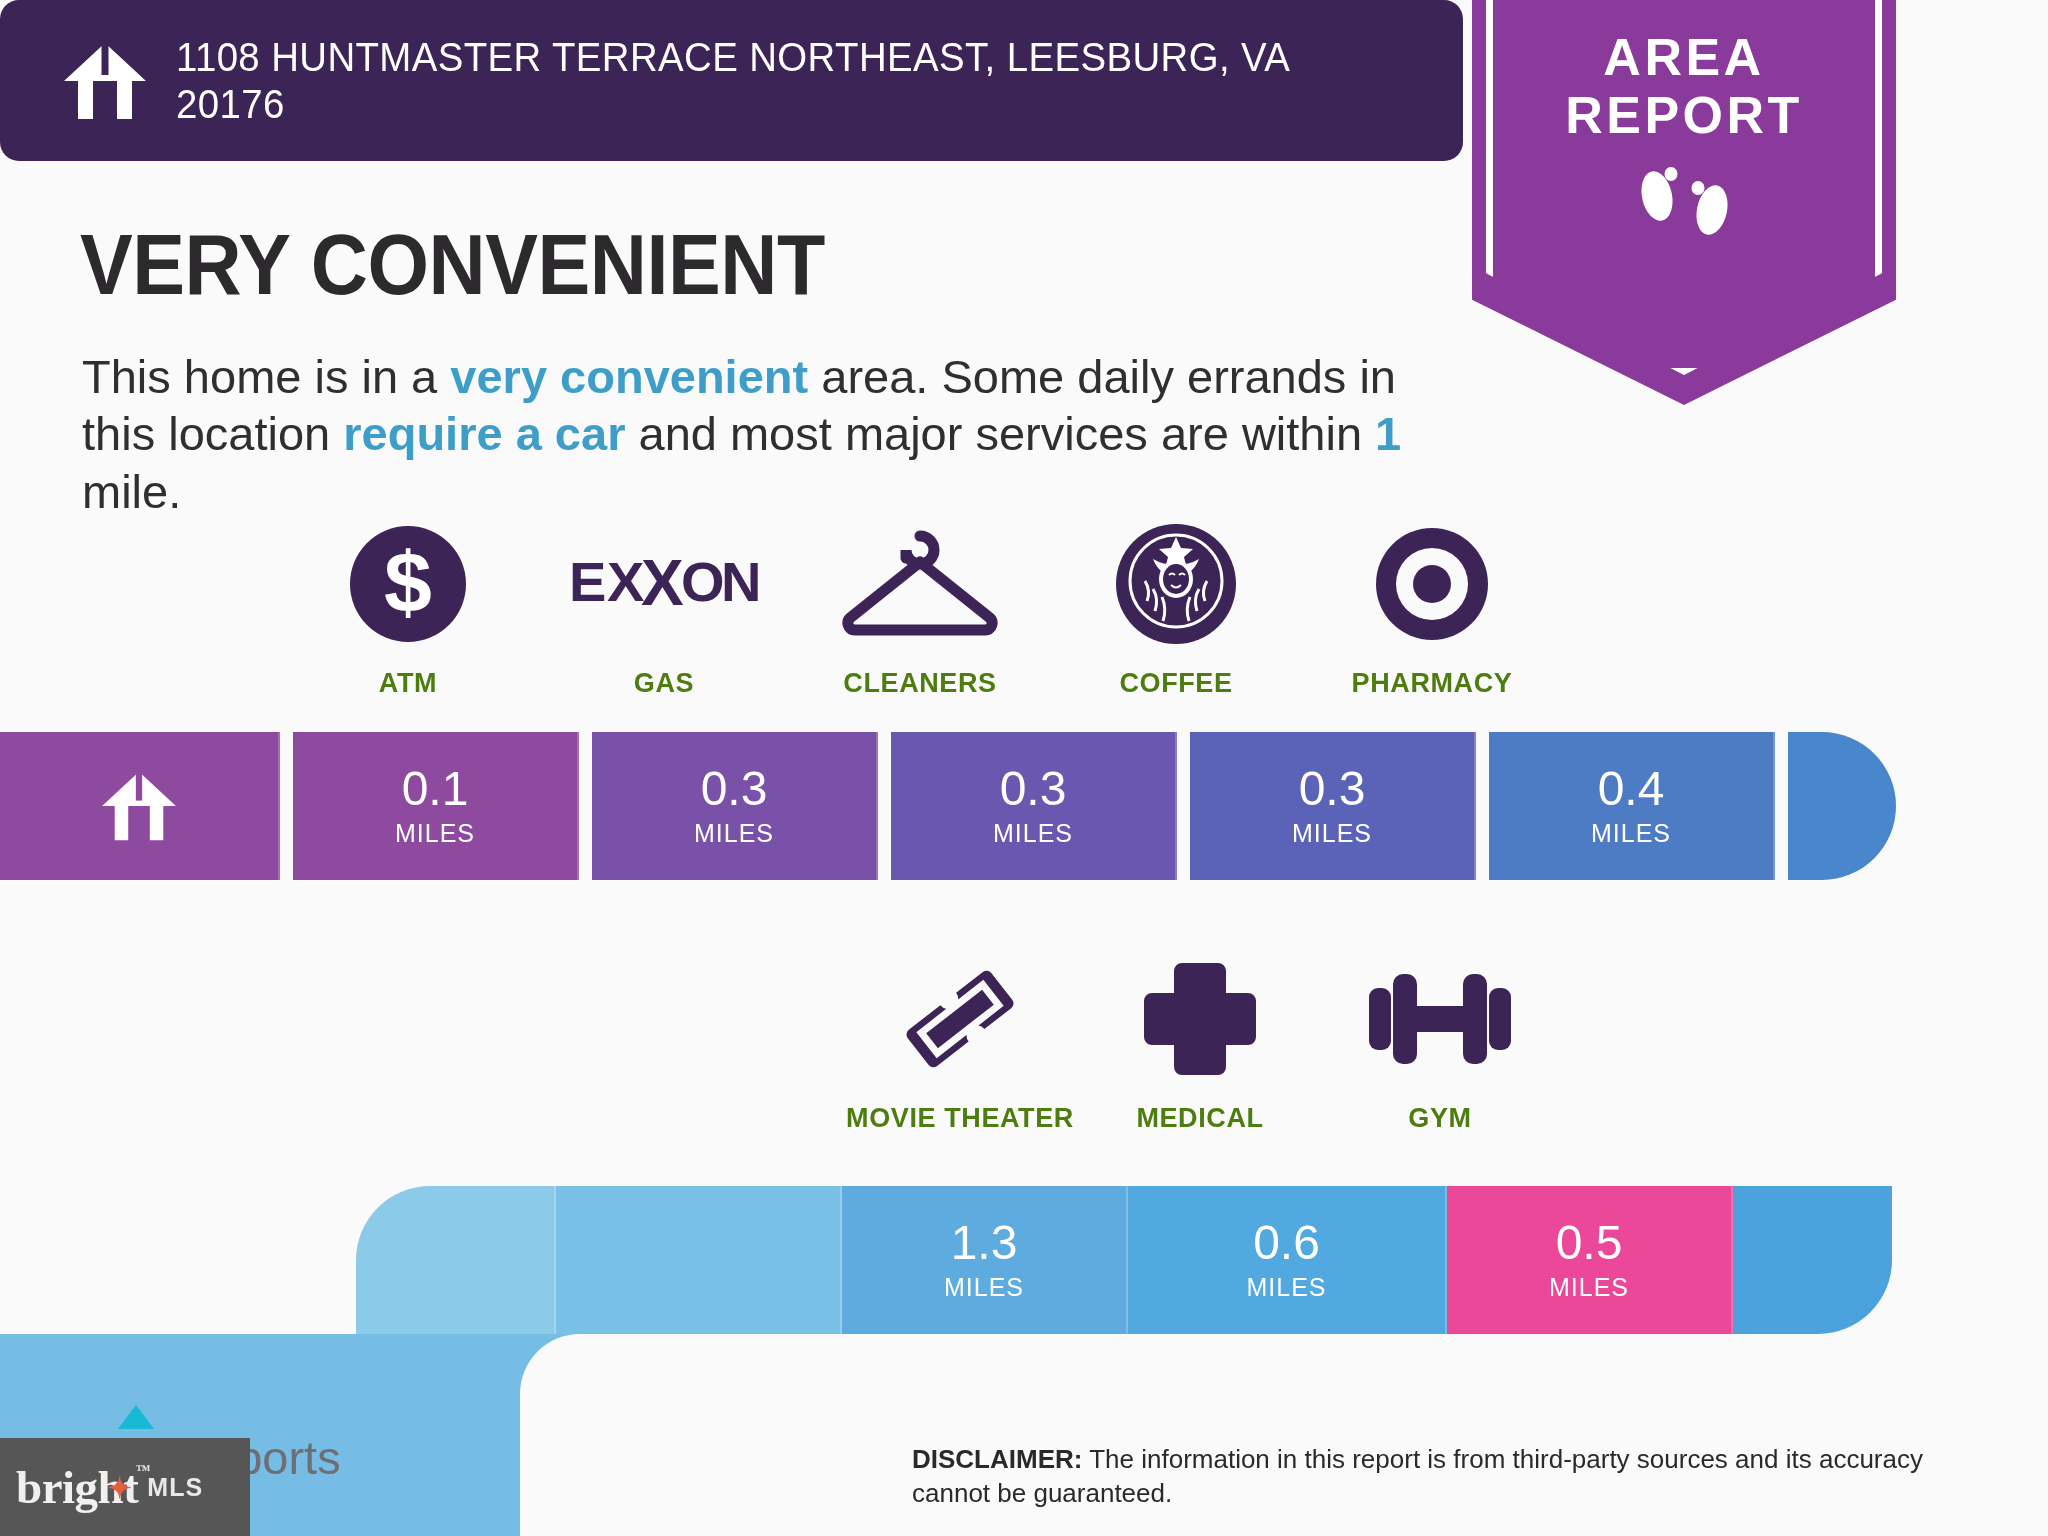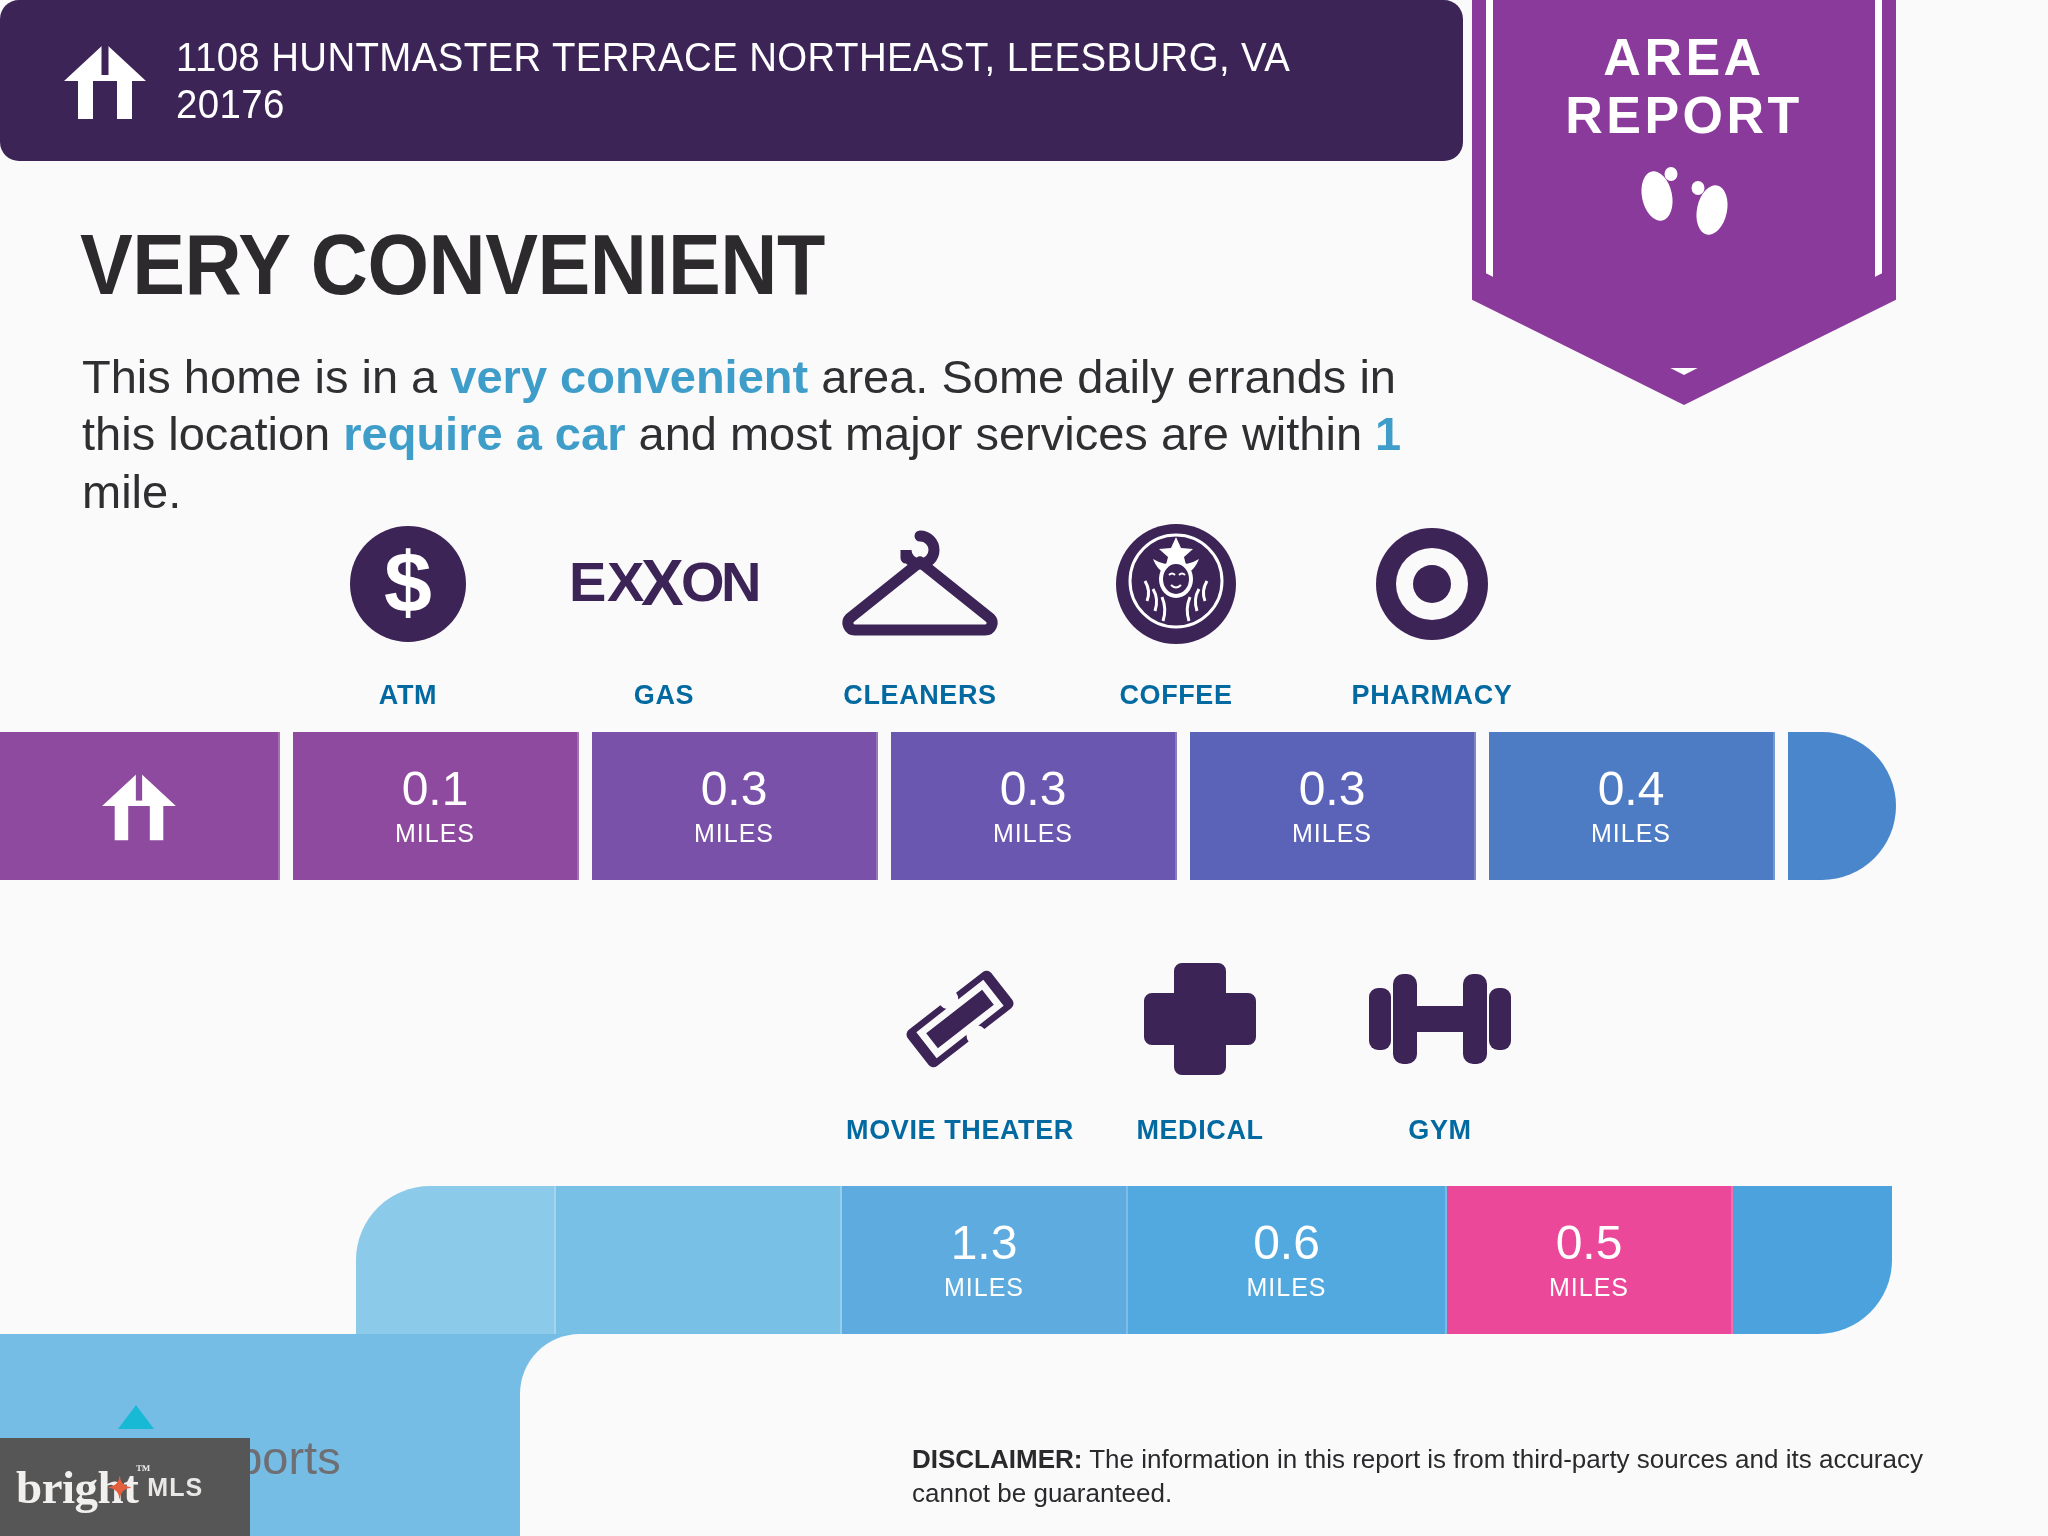--- a/index.html
+++ b/index.html
@@ -77,22 +77,22 @@
 
   
   #icons-row1 {
     position: absolute; left: 280px; top: 520px;
     width: 1280px; height: 200px;
     display: flex;
   }
   .icon-cell { width: 286px; display: flex; flex-direction: column; align-items: center; }
   .icon-art { height: 128px; display: flex; align-items: center; justify-content: center; }
   .icon-label {
-    margin-top: 32px;
-    font-size: 27px; font-weight: 700; letter-spacing: 0.6px; color: #0369a1;
+    margin-top: 20px;
+    font-size: 27px; font-weight: 700; letter-spacing: 0.6px; color: #4d7c0f;
   }
 
   
   #bar1 {
     position: absolute; left: 0; top: 732px;
     width: 1896px; height: 148px;
     border-radius: 0 74px 74px 0;
     overflow: hidden;
     display: flex;
     z-index: 2;

